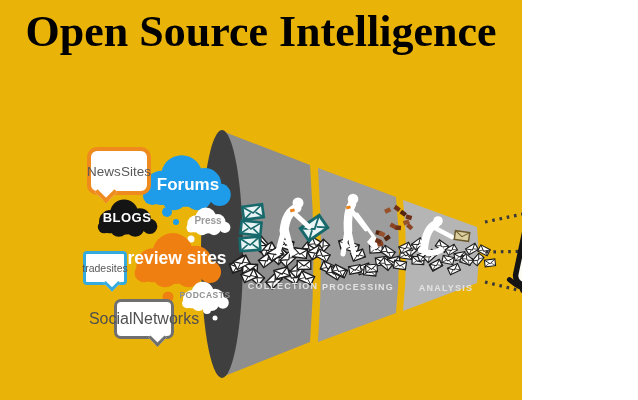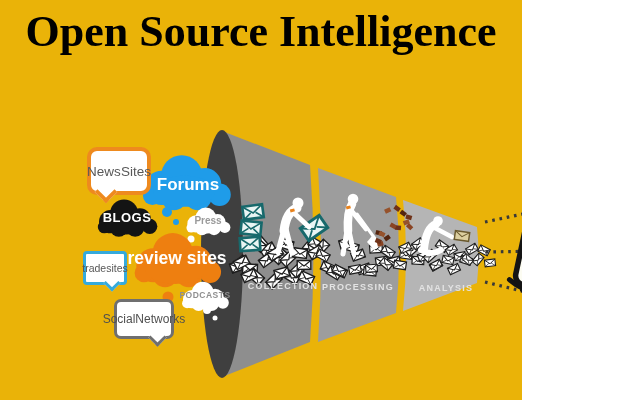--- a/index.html
+++ b/index.html
@@ -15,21 +15,21 @@
   .bubble-rect::after{content:"";position:absolute;background:#fff;transform:rotate(45deg);}
   .news{left:87px;top:147px;width:56px;height:40px;border:4px solid #EE8A1E;border-radius:10px;
         font-size:13.5px;line-height:15px;}
   .news::after{left:7px;bottom:-9px;width:12px;height:12px;
                border-right:4px solid #EE8A1E;border-bottom:4px solid #EE8A1E;}
   .trade{left:83px;top:251px;width:38px;height:28px;border:3px solid #35AADC;border-radius:4px;
          font-size:10.5px;line-height:12px;}
   .trade::after{right:6px;bottom:-7px;width:9px;height:9px;
                 border-right:3px solid #35AADC;border-bottom:3px solid #35AADC;}
   .social{left:114px;top:299px;width:54px;height:34px;border:3px solid #6F6F6F;border-radius:7px;
-          font-size:12px;line-height:14px;color:#4f4f4f;}
+          font-size:16px;line-height:14px;color:#4f4f4f;}
   .social::after{right:7px;bottom:-8px;width:10px;height:10px;
                  border-right:3px solid #6F6F6F;border-bottom:3px solid #6F6F6F;}
   .cloud-label{font-family:"Liberation Sans",sans-serif;font-weight:bold;}
   .stage-label{font-family:"Liberation Sans",sans-serif;font-weight:bold;
                letter-spacing:1.2px;font-size:9px;}
 </style>
 </head>
 <body>
 
 <div id="canvas">

